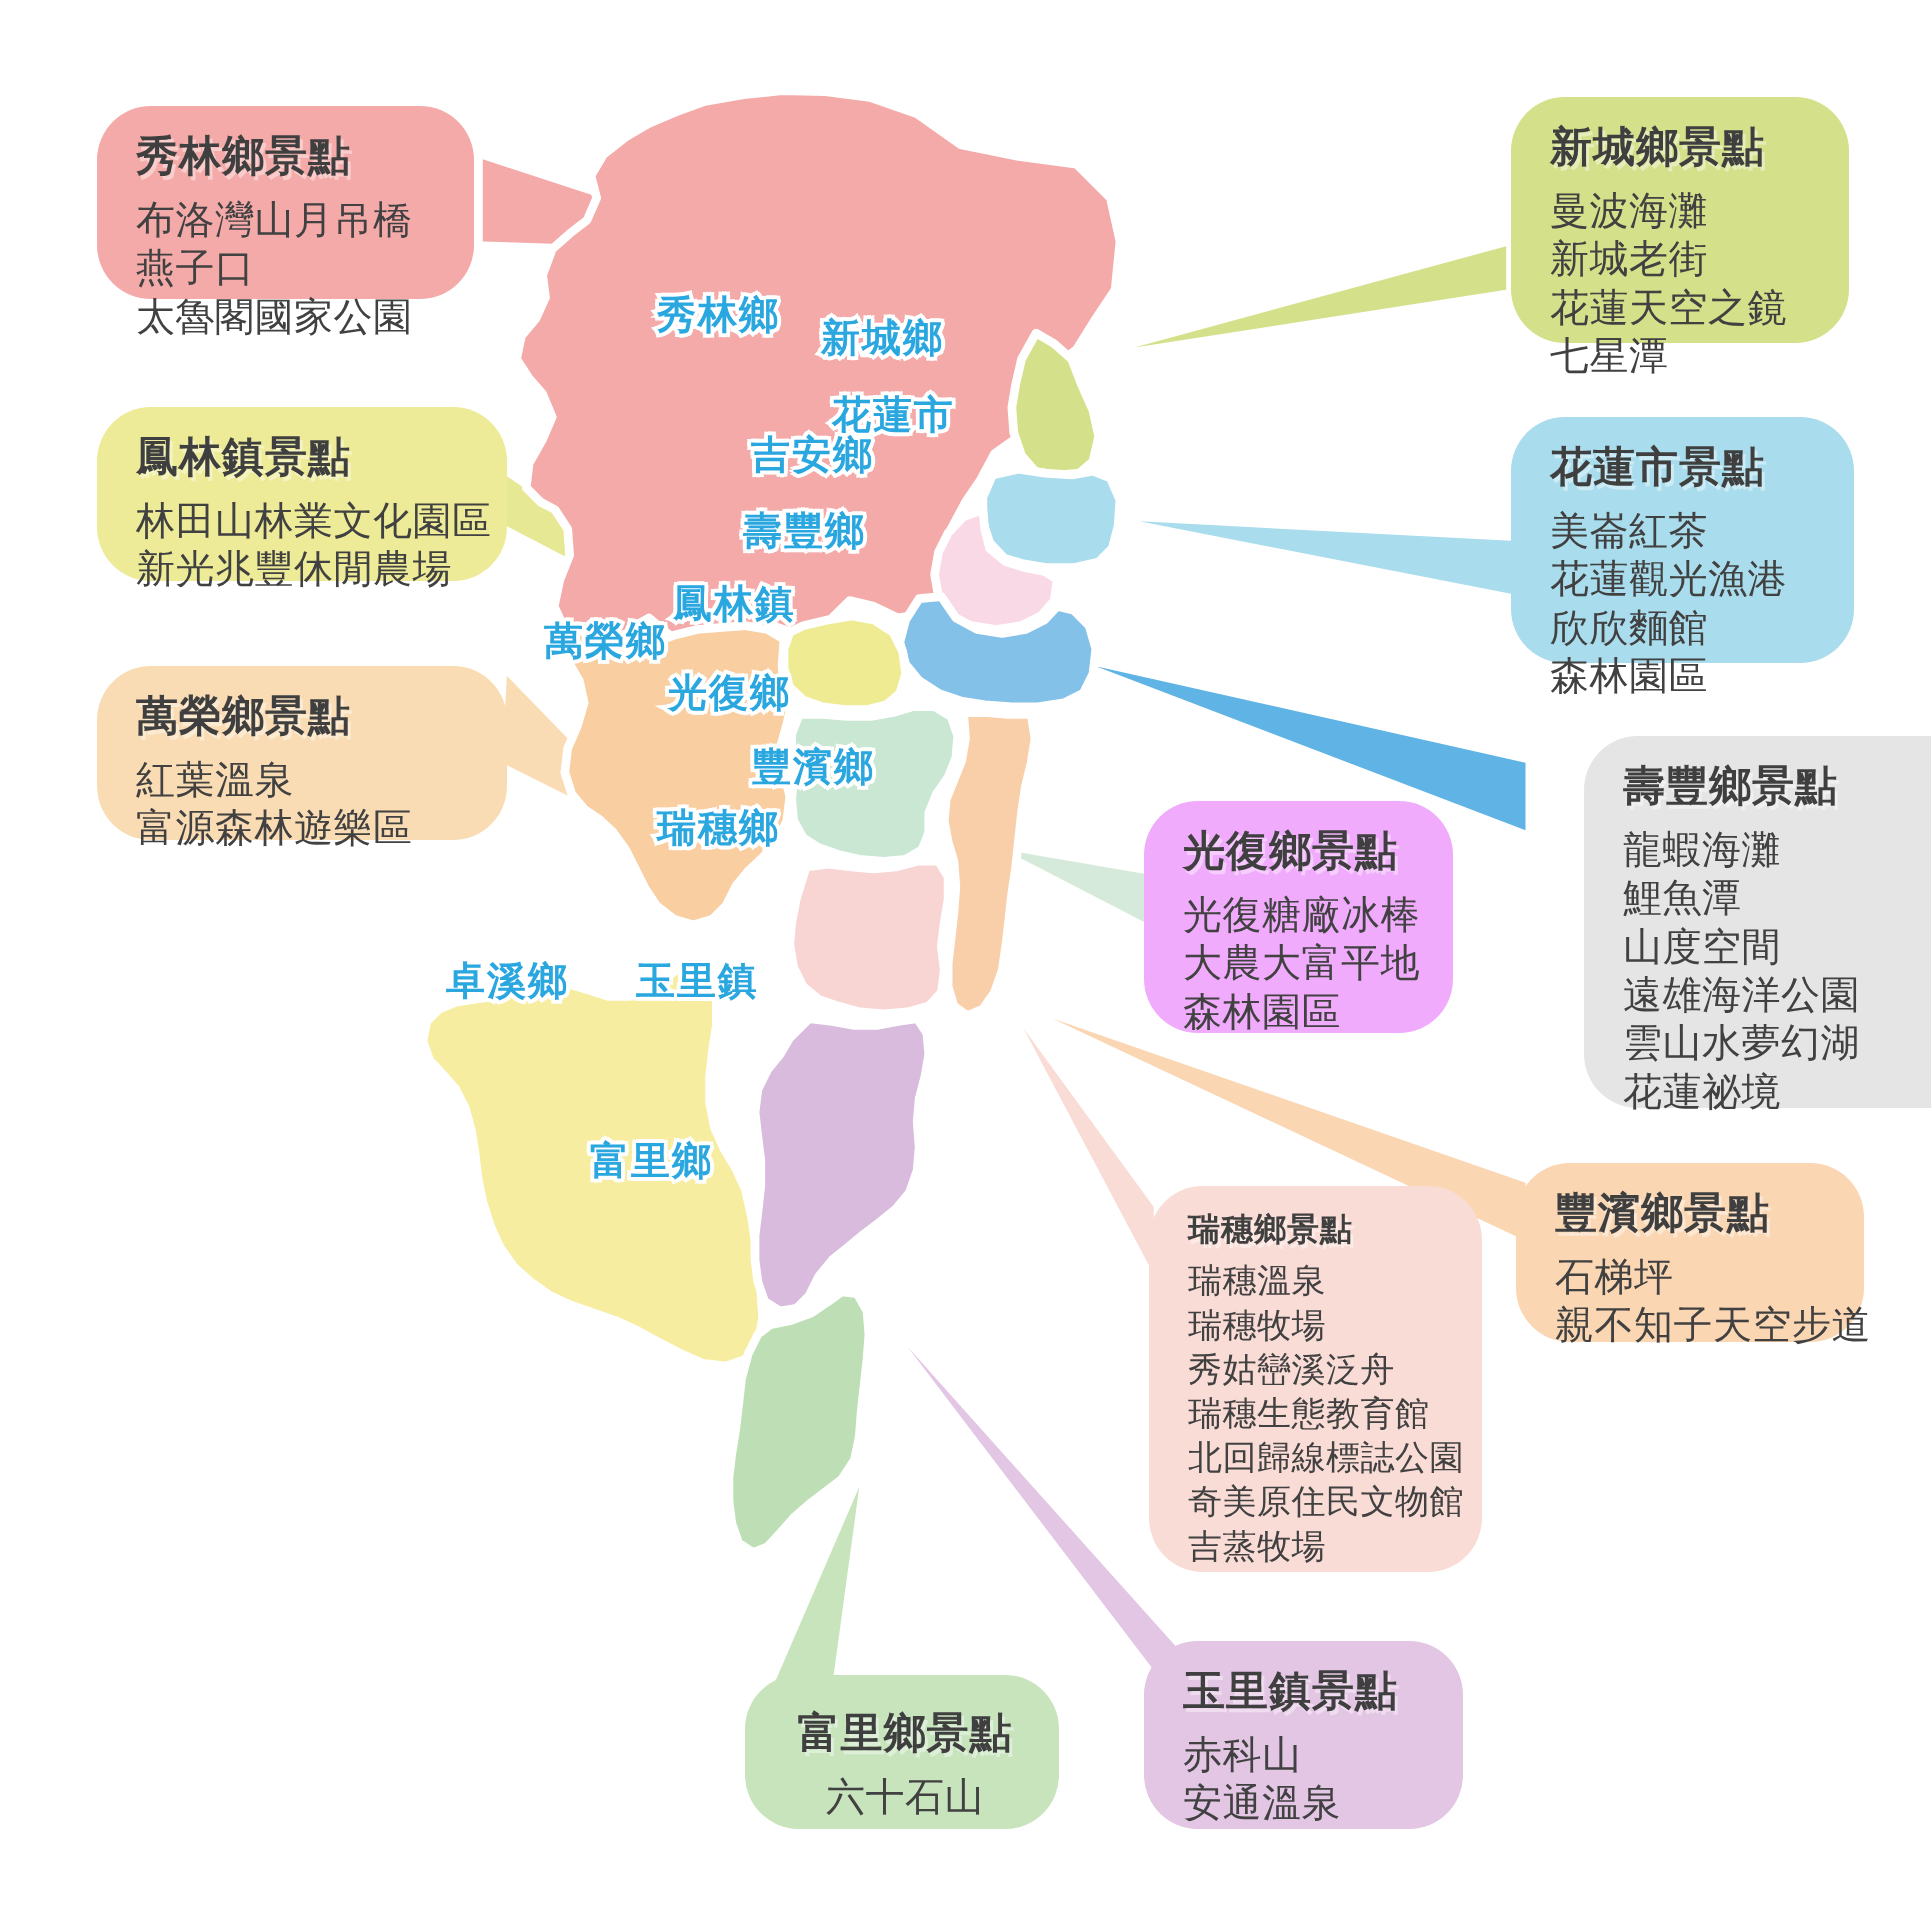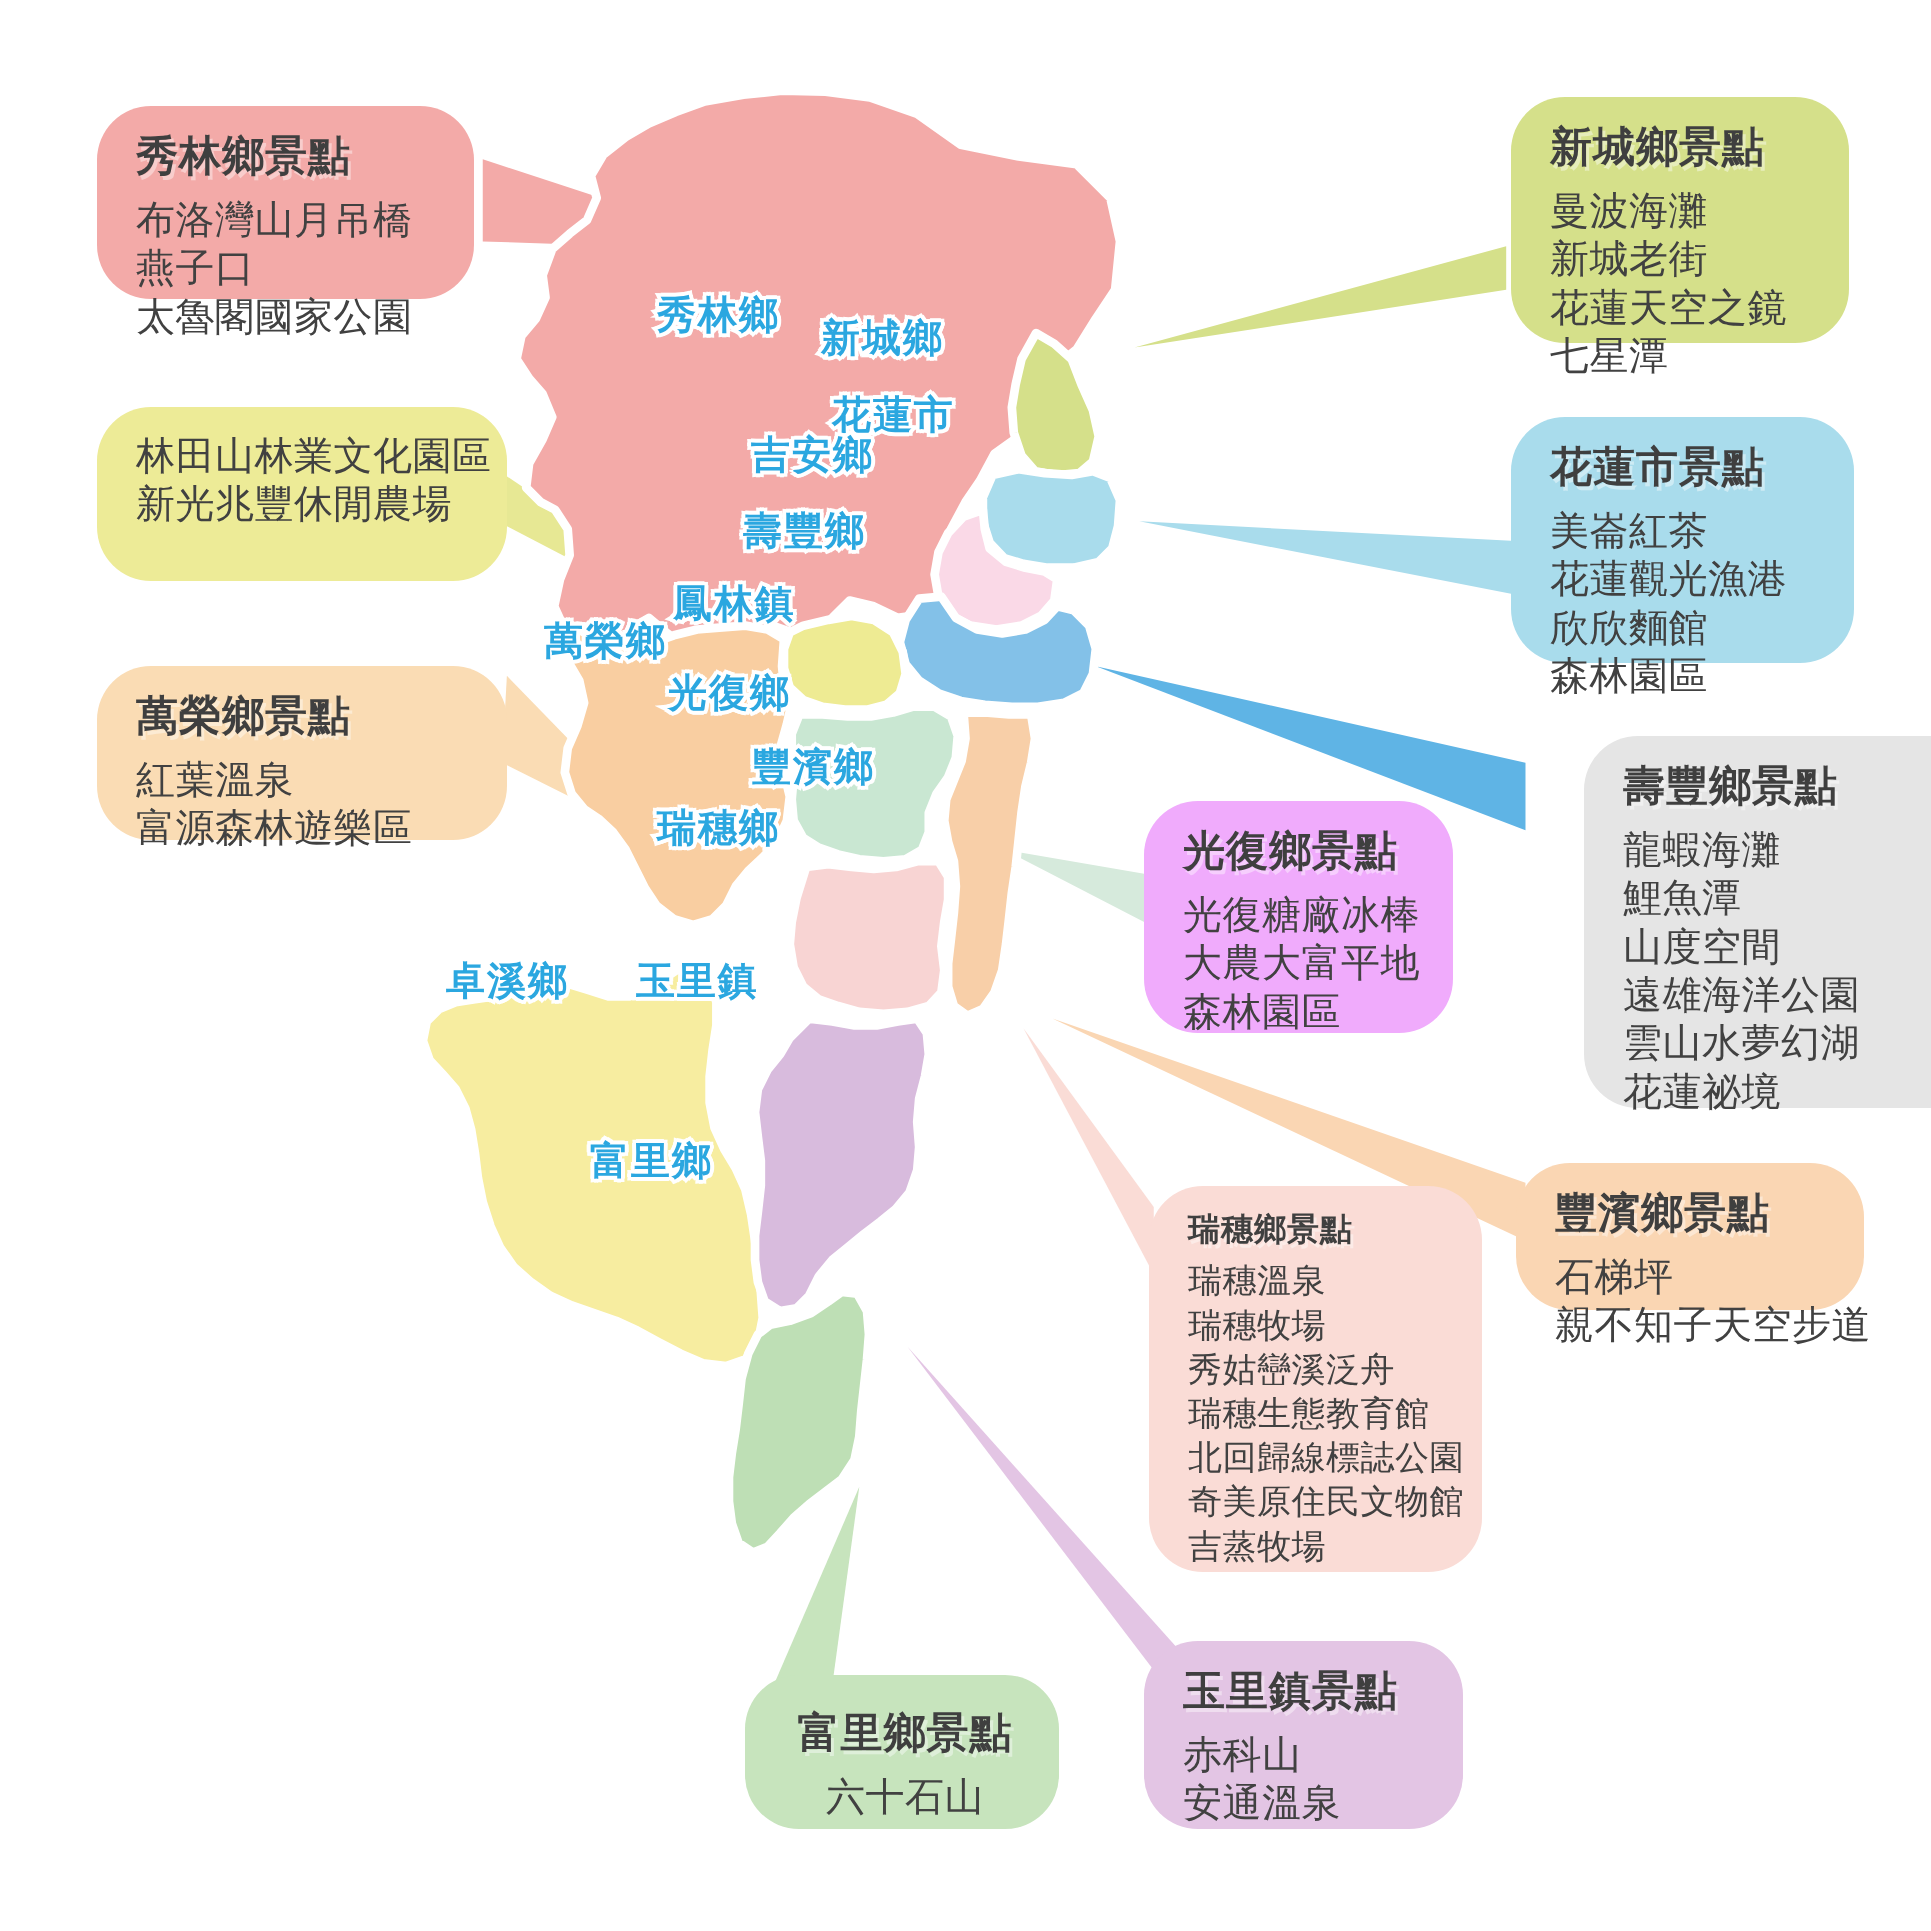--- a/index.html
+++ b/index.html
@@ -197,20 +197,21 @@
   <div class="map-label" style="left:590px;  top:1134px;"><span>富里鄉</span></div>
 
   <div class="callout" style="left:97px; top:106px; width:377px; height:193px; background:#f3aaa8;">
     <div class="c-title">秀林鄉景點</div>
     <div class="c-item">布洛灣山月吊橋</div>
     <div class="c-item">燕子口</div>
     <div class="c-item">太魯閣國家公園</div>
   </div>
 
   <div class="callout" style="left:97px; top:407px; width:410px; height:174px; background:#edeb97;">
+    <div class="c-title">鳳林鎮景點</div>
     <div class="c-item">林田山林業文化園區</div>
     <div class="c-item">新光兆豐休閒農場</div>
   </div>
 
   <div class="callout" style="left:97px; top:666px; width:410px; height:174px; background:#fadcb4;">
     <div class="c-title">萬榮鄉景點</div>
     <div class="c-item">紅葉溫泉</div>
     <div class="c-item">富源森林遊樂區</div>
   </div>
 
@@ -240,21 +241,21 @@
     <div class="c-item">花蓮祕境</div>
   </div>
 
   <div class="callout" style="left:1144px; top:801px; width:309px; height:232px; background:#f0abfc;">
     <div class="c-title">光復鄉景點</div>
     <div class="c-item">光復糖廠冰棒</div>
     <div class="c-item">大農大富平地</div>
     <div class="c-item">森林園區</div>
   </div>
 
-  <div class="callout" style="left:1516px; top:1163px; width:348px; height:147px; background:#fad6b3;">
+  <div class="callout" style="left:1516px; top:1163px; width:348px; height:179px; background:#fad6b3;">
     <div class="c-title">豐濱鄉景點</div>
     <div class="c-item">石梯坪</div>
     <div class="c-item">親不知子天空步道</div>
   </div>
 
   <div class="callout dense" style="left:1149px; top:1186px; width:333px; height:386px; background:#fadcd6;">
     <div class="c-title">瑞穗鄉景點</div>
     <div class="c-item">瑞穗溫泉</div>
     <div class="c-item">瑞穗牧場</div>
     <div class="c-item">秀姑巒溪泛舟</div>

